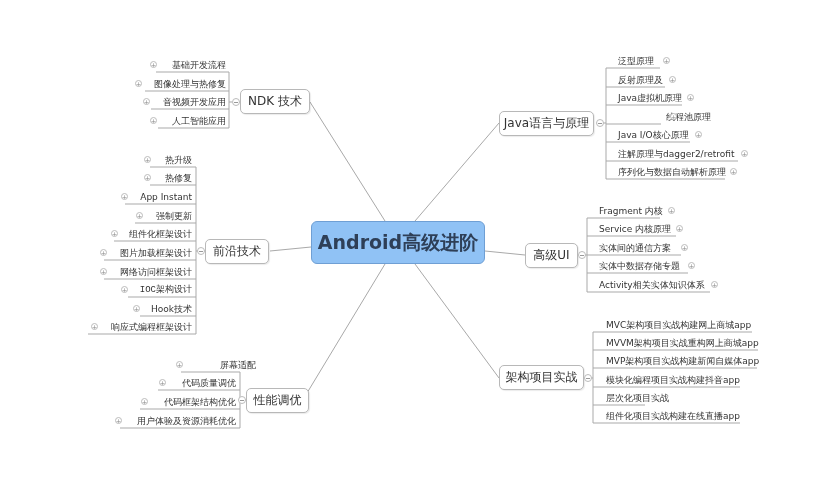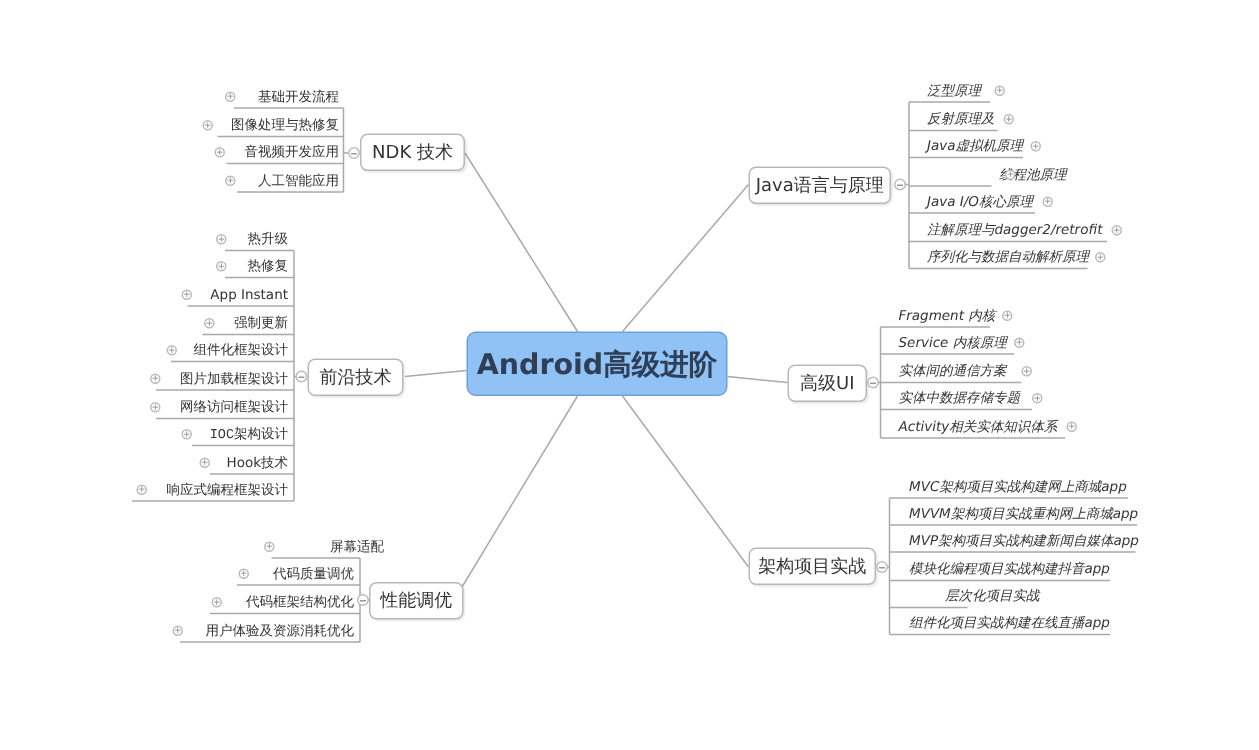--- a/index.html
+++ b/index.html
@@ -8,21 +8,21 @@
   #canvas { position: absolute; left: 0; top: 0; width: 839px; height: 500px; }
   svg.lines { position: absolute; left: 0; top: 0; width: 839px; height: 500px; }
   .node { position: absolute; box-sizing: border-box; white-space: nowrap; }
   .center { background: #90c2f5; border: 1px solid #6f9fd4; border-radius: 6px;
             font-weight: bold; color: #2e3f57; font-size: 19px;
             display: flex; align-items: center; justify-content: center; }
   .branch { background: #fff; border: 1px solid #b8b8b8; border-radius: 5px;
             font-size: 12px; color: #333; display: flex; align-items: center; justify-content: center;
             box-shadow: 1px 1px 1px rgba(0,0,0,0.08); }
   .leaf { font-size: 9px; color: #333; line-height: 12px; }
-  .leaf.right { text-align: center; font-style: italic; }
+  .leaf.right { text-align: center; }
   .leaf.left { text-align: right; }
   .plus { position: absolute; width: 7px; height: 7px; border: 1px solid #bbb; border-radius: 50%;
           box-sizing: border-box; font-size: 6px; line-height: 5px; text-align: center; color: #888; background:#fff; }
   .minus { position: absolute; width: 8px; height: 8px; border: 1px solid #bbb; border-radius: 50%;
            box-sizing: border-box; background: #fff; }
   .minus::after { content: ""; position: absolute; left: 1px; right: 1px; top: 3px; height: 1px; background: #999; }
 </style>
 </head>
 <body>
 
@@ -177,15 +177,15 @@
   <span class="plus" style="left:711px; top:281px;">+</span>
 
   <div class="node branch" style="left:499px; top:365px; width:85px; height:25px;">
     <span>架构项目实战</span>
   </div>
   <span class="minus" style="left:584px; top:374px;"></span>
   <div class="node leaf right" style="left:606px; top:319px;"><span>MVC架构项目实战构建网上商城app</span></div>
   <div class="node leaf right" style="left:606px; top:337px;"><span>MVVM架构项目实战重构网上商城app</span></div>
   <div class="node leaf right" style="left:606px; top:355px;"><span>MVP架构项目实战构建新闻自媒体app</span></div>
   <div class="node leaf right" style="left:606px; top:374px;"><span>模块化编程项目实战构建抖音app</span></div>
-  <div class="node leaf right" style="left:606px; top:392px;margin-left:24px;"><span>层次化项目实战</span></div>
+  <div class="node leaf right" style="left:606px; top:392px;"><span>层次化项目实战</span></div>
   <div class="node leaf right" style="left:606px; top:410px;"><span>组件化项目实战构建在线直播app</span></div>
 </div>
 
 </body></html>

